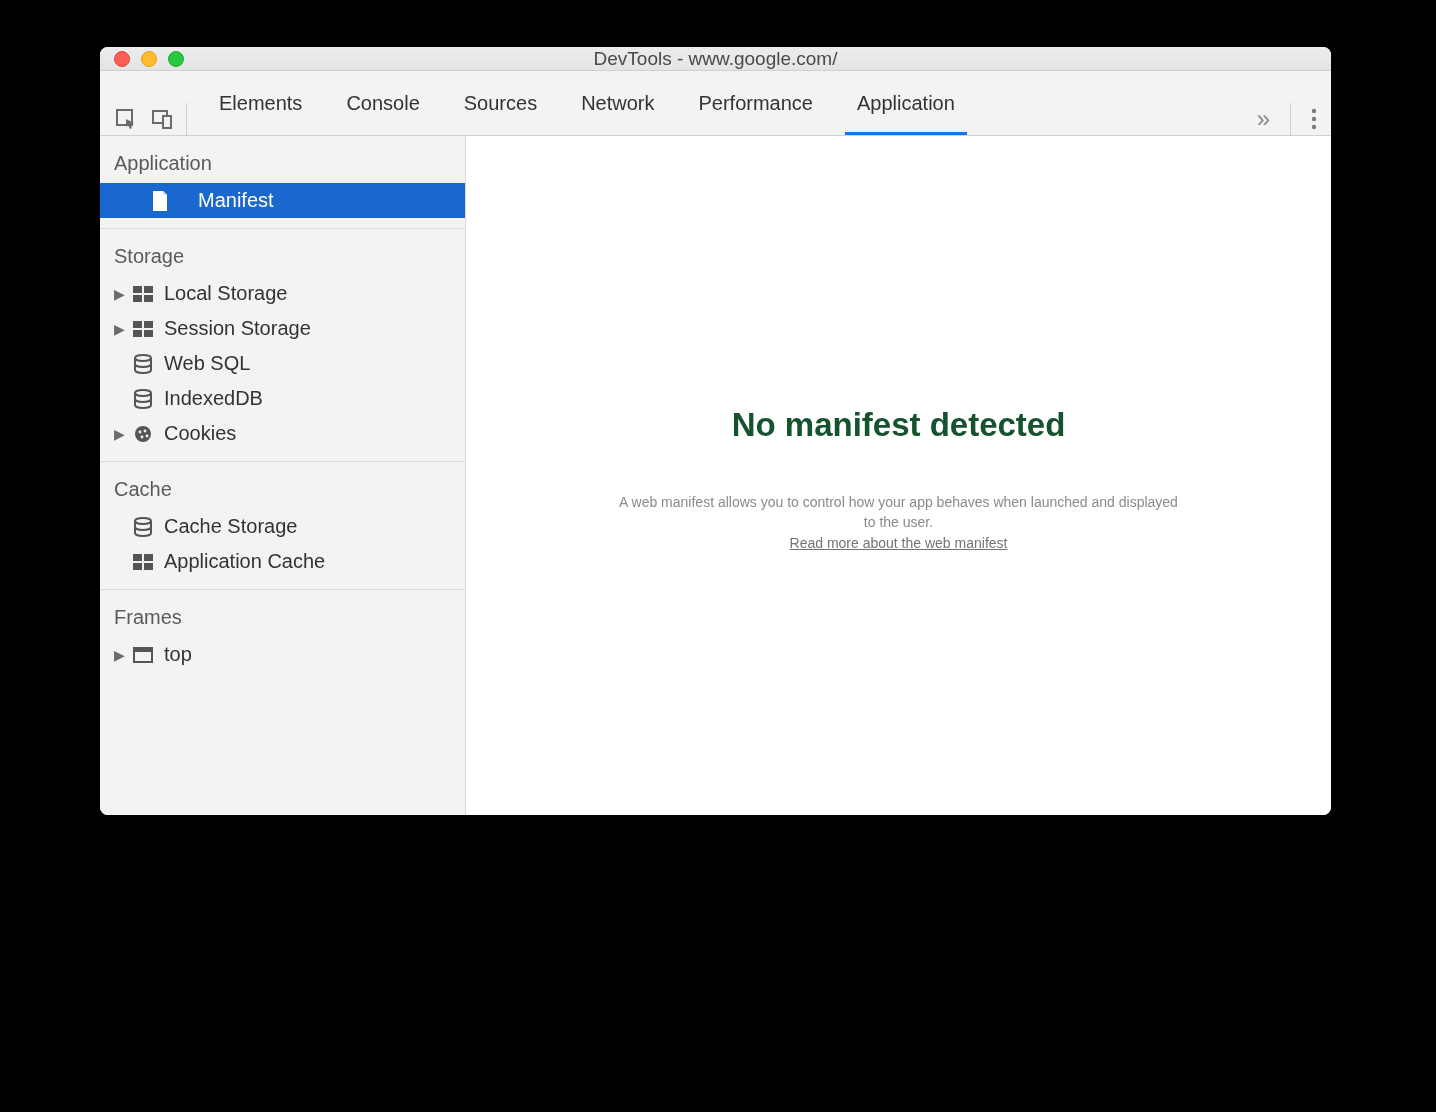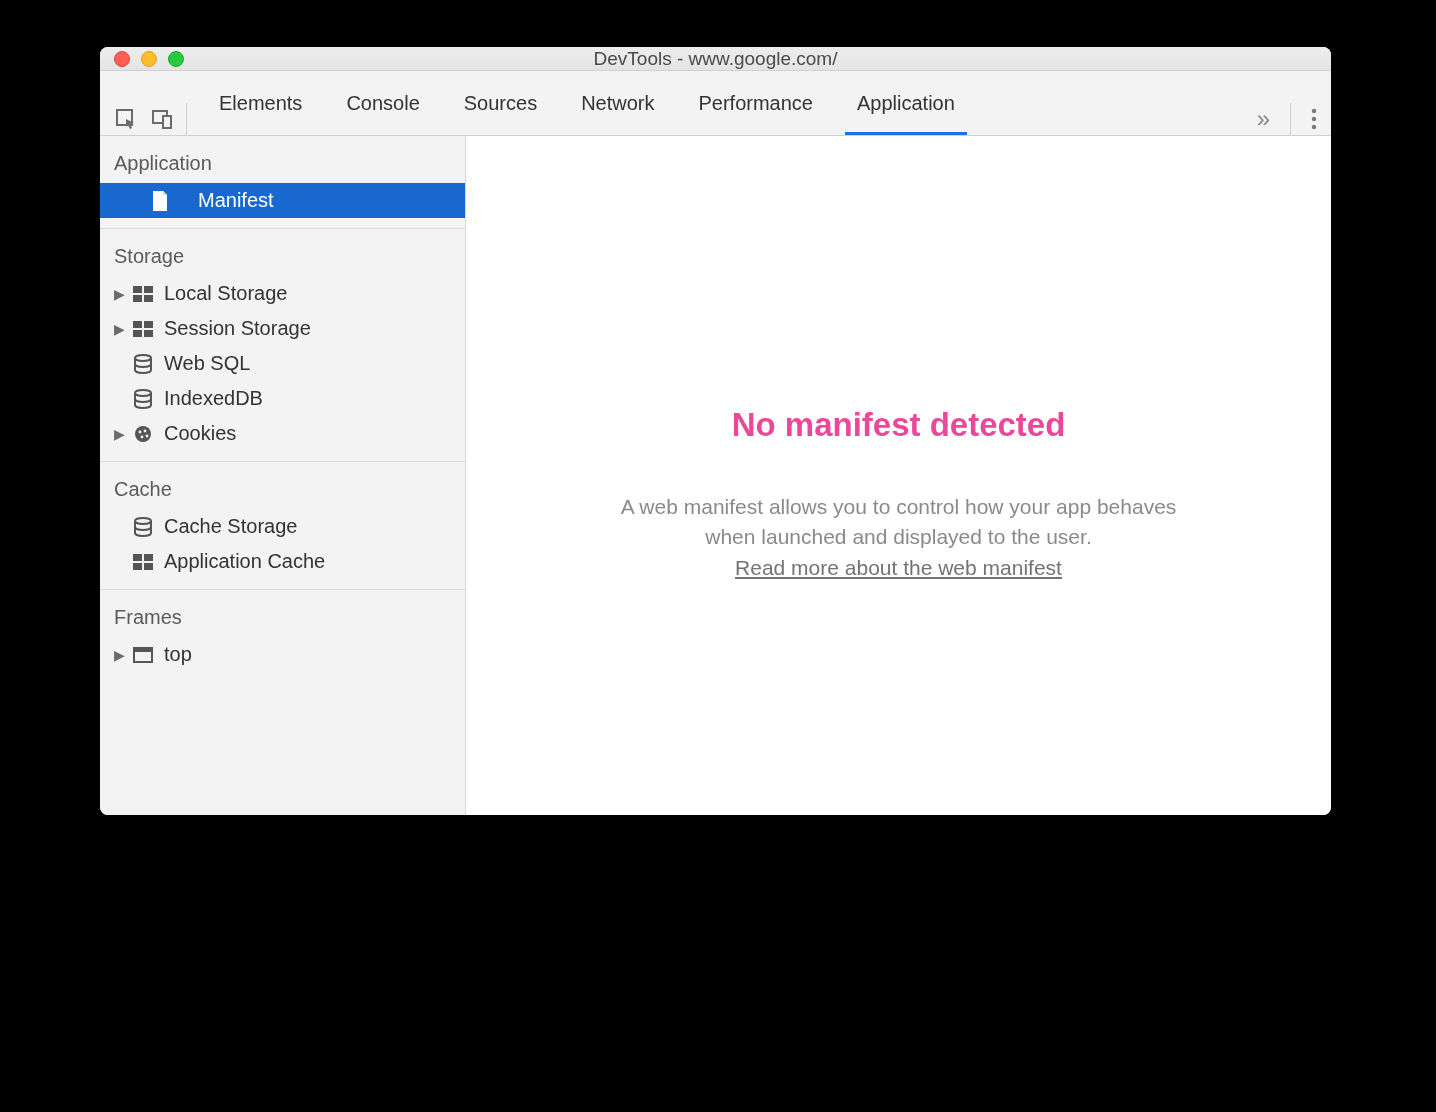--- a/index.html
+++ b/index.html
@@ -157,25 +157,25 @@
     flex: 1;
     background: #fff;
     display: flex;
     flex-direction: column;
     align-items: center;
     padding-top: 270px;
   }
   .main h1 {
     font-size: 33px;
     font-weight: 600;
-    color: #ec4899;
+    color: #14532d;
     margin-bottom: 48px;
   }
   .main .desc {
-    font-size: 21px;
+    font-size: 14px;
     color: #8a8a8a;
     text-align: center;
     line-height: 1.45;
     max-width: 560px;
   }
   .main .desc a {
     color: #737373;
   }
   svg { display: block; }
 </style>

